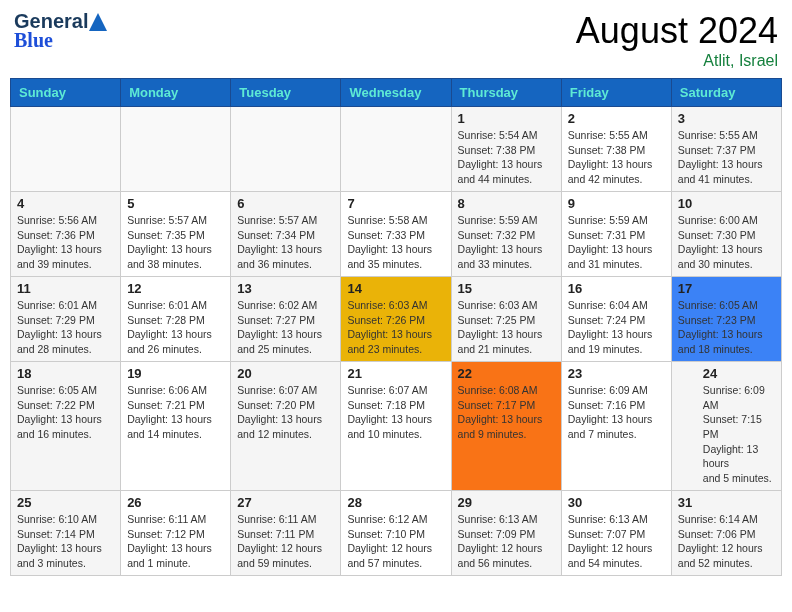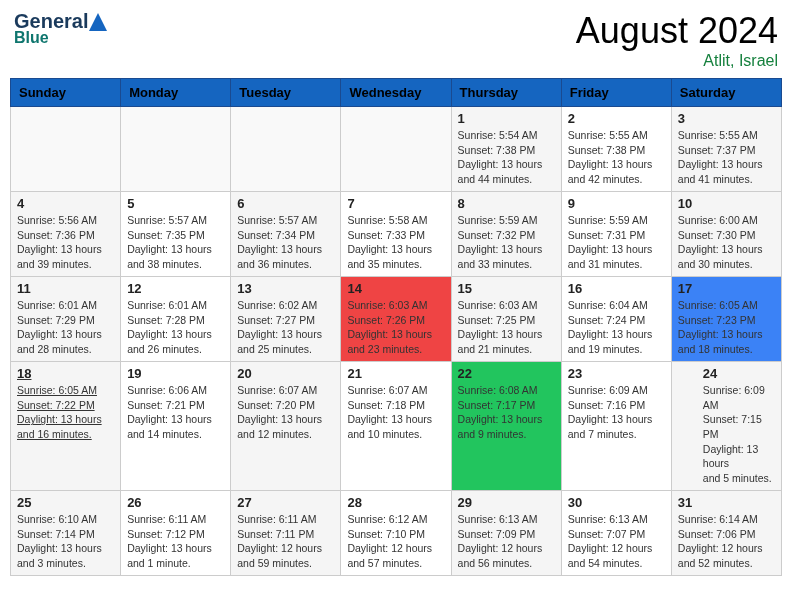--- a/index.html
+++ b/index.html
@@ -34,21 +34,21 @@
       font-size: 16px;
       color: #15803d;
     }
     .calendar {
       width: 100%;
       border-collapse: collapse;
       border: 1px solid #ccc;
     }
     .calendar th {
       background: #1565c0;
-      color: #000000;
+      color: #5eead4;
       text-align: left;
       padding: 6px 8px;
       font-size: 13px;
       font-weight: bold;
       border: 1px solid #1a4a90;
       margin-top: 28px;
     }
     .calendar td {
       border: 1px solid #ccc;
       vertical-align: top;
@@ -89,21 +89,21 @@
 <body>
 
 <div class="header">
   <div class="logo">
     <div style="display:flex;align-items:center;">
       <span style="font-size:20px;font-weight:bold;color:#1a3a5c;">General</span>
       <svg width="18" height="18" viewBox="0 0 18 18" style="margin-left:1px;">
         <polygon points="0,18 9,0 18,18" fill="#1565c0"></polygon>
       </svg>
     </div>
-    <span style="font-size:16px;font-weight:bold;color:#0f766e;margin-top:-4px;">Blue</span>
+    <span style="font-size:20px;font-weight:bold;color:#1d4ed8;margin-top:-4px;font-family:Liberation Serif, serif;">Blue</span>
   </div>
   <div class="title-section">
     <div class="month-year">August 2024</div>
     <div class="location">Atlit, Israel</div>
   </div>
 </div>
 
 <table class="calendar">
   <thead>
     <tr>
@@ -210,21 +210,21 @@
 Daylight: 13 hours
 and 26 minutes.</div>
         </td>
         <td style="background: rgb(245, 245, 245);">
           <span class="day-number">13</span>
           <div class="day-info" style="white-space: pre-line;">Sunrise: 6:02 AM
 Sunset: 7:27 PM
 Daylight: 13 hours
 and 25 minutes.</div>
         </td>
-        <td style="background: #ef4444; margin-left: 8px;">
+        <td style="background: #eab308; margin-left: 8px;">
           <span class="day-number">14</span>
           <div class="day-info" style="white-space: pre-line;">Sunrise: 6:03 AM
 Sunset: 7:26 PM
 Daylight: 13 hours
 and 23 minutes.</div>
         </td>
         <td style="background: rgb(245, 245, 245);">
           <span class="day-number">15</span>
           <div class="day-info" style="white-space: pre-line;">Sunrise: 6:03 AM
 Sunset: 7:25 PM
@@ -240,21 +240,21 @@
         </td>
         <td style="background: #3b82f6;">
           <span class="day-number">17</span>
           <div class="day-info" style="white-space: pre-line;">Sunrise: 6:05 AM
 Sunset: 7:23 PM
 Daylight: 13 hours
 and 18 minutes.</div>
         </td>
       </tr>
       <tr class="week-row">
-        <td style="background: rgb(245, 245, 245); text-decoration: underline;">
+        <td style="background: rgb(245, 245, 245);">
           <span class="day-number">18</span>
           <div class="day-info" style="white-space: pre-line;">Sunrise: 6:05 AM
 Sunset: 7:22 PM
 Daylight: 13 hours
 and 16 minutes.</div>
         </td>
         <td style="background: rgb(255, 255, 255);">
           <span class="day-number">19</span>
           <div class="day-info" style="white-space: pre-line;">Sunrise: 6:06 AM
 Sunset: 7:21 PM
@@ -268,21 +268,21 @@
 Daylight: 13 hours
 and 12 minutes.</div>
         </td>
         <td style="background: rgb(255, 255, 255);">
           <span class="day-number">21</span>
           <div class="day-info" style="white-space: pre-line;">Sunrise: 6:07 AM
 Sunset: 7:18 PM
 Daylight: 13 hours
 and 10 minutes.</div>
         </td>
-        <td style="background: #22c55e;">
+        <td style="background: #f97316;">
           <span class="day-number">22</span>
           <div class="day-info" style="white-space: pre-line;">Sunrise: 6:08 AM
 Sunset: 7:17 PM
 Daylight: 13 hours
 and 9 minutes.</div>
         </td>
         <td style="background: rgb(255, 255, 255);">
           <span class="day-number">23</span>
           <div class="day-info" style="white-space: pre-line;">Sunrise: 6:09 AM
 Sunset: 7:16 PM

